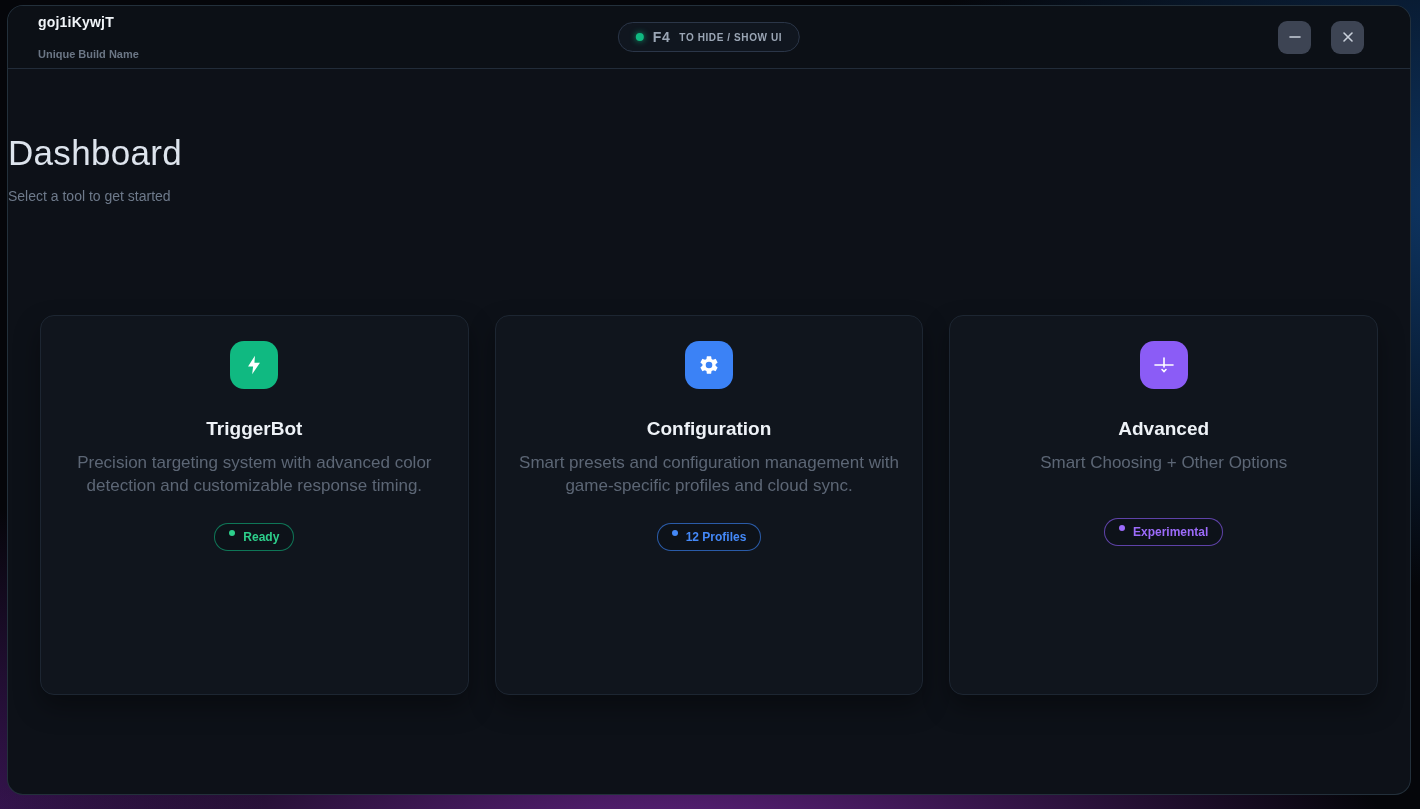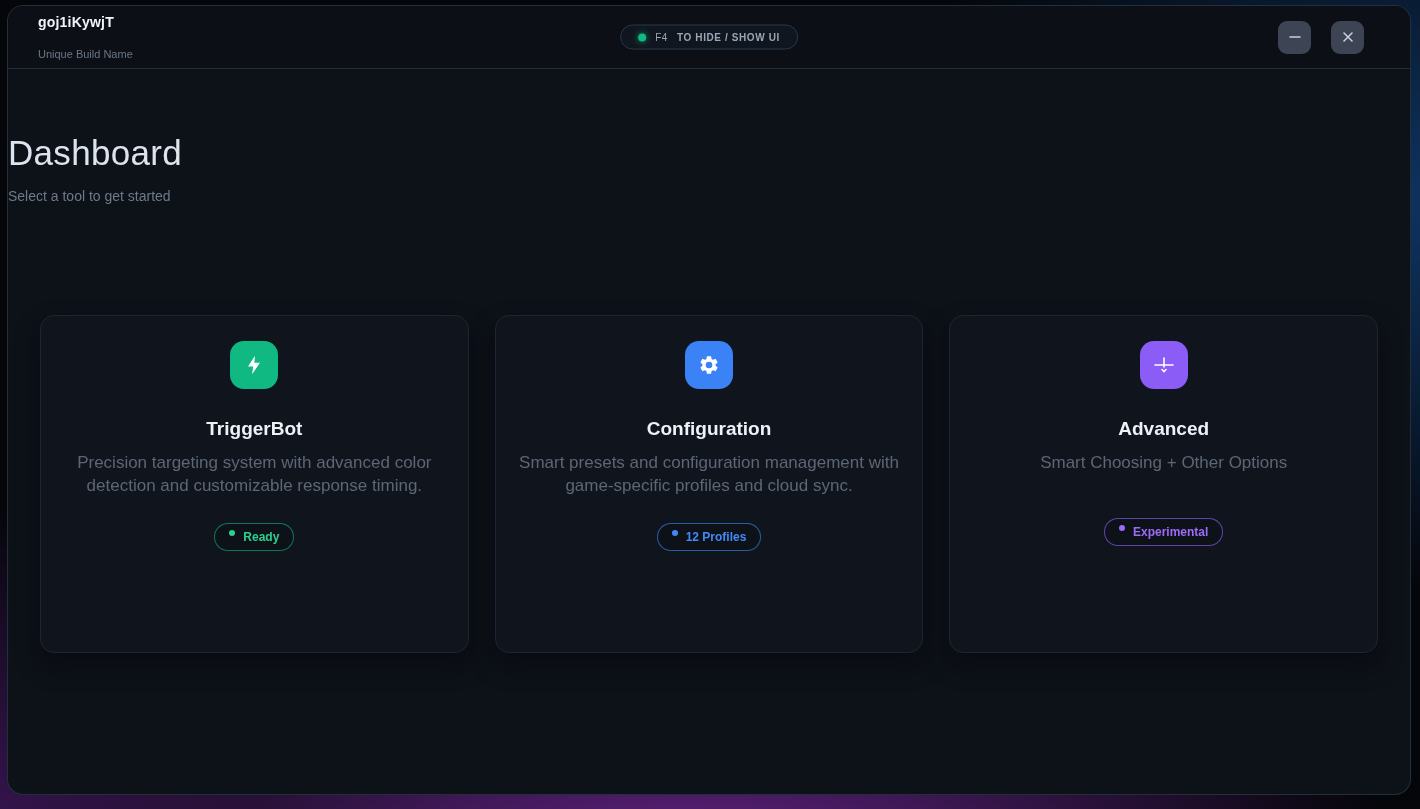--- a/index.html
+++ b/index.html
@@ -24,51 +24,51 @@
   
   .titlebar {
     height:63px; flex:0 0 63px;
     display:flex; align-items:center;
     padding:0 46px 0 30px;
     border-bottom:1px solid rgba(86,108,140,.30);
     position:relative;
     background:#0c1016;
   }
   .brand-title { font-size:14px; font-weight:700; color:#f1f5f9; letter-spacing:.2px; }
-  .brand-subtitle { font-size:11px; color:#6b7685; margin-top:18px; }
+  .brand-subtitle { font-size:11px; color:#6b7685; margin-top:18px;font-weight:bold; }
   .hotkey-pill {
     position:absolute; left:50%; top:50%; transform:translate(-50%,-50%);
     display:flex; align-items:center; gap:9px;
     padding:6px 17px;
     border:1px solid #2b3648; border-radius:999px;
     background:rgba(18,24,33,.85);
   }
   .hotkey-dot { width:8px; height:8px; border-radius:50%; box-shadow:0 0 6px rgba(16,185,129,.8); }
-  .hotkey-key { font-size:10px; font-weight:400; color:#9ba6b5; letter-spacing:.6px;text-align:right; }
+  .hotkey-key { font-size:14px; font-weight:700; color:#9ba6b5; letter-spacing:.6px;text-align:right; }
   .hotkey-text { font-size:10px; font-weight:700; color:#9ba6b5; letter-spacing:.6px; }
   .win-controls { margin-left:auto; display:flex; gap:20px; }
   .win-btn {
     width:33px; height:33px; border:none; border-radius:9px;
     background:#3d4453; color:#c9d0da;
     display:flex; align-items:center; justify-content:center;
     cursor:pointer;
   }
   .win-btn svg { display:block; }
   
   .main { flex:1; position:relative; }
   .page-head { text-align:left; padding-top:64px; }
   .page-title { font-size:35px; font-weight:300; color:#dde4ed; letter-spacing:.3px; }
   .page-subtitle { margin-top:15px; font-size:14px; color:#6e7a8b; }
   .cards {
     display:flex; gap:26px;
     padding:0 32px;
     margin-top:111px;
   }
   .tool-card {
-    flex:1; height:338px;
+    flex:1; height:380px;
     background:#10151d;
     border:1px solid #1d2632;
     border-radius:14px;
     box-shadow:0 12px 26px rgba(0,0,0,.35);
     text-align:center;
     padding-top:25px;
     cursor:pointer;
   }
   .tool-icon {
     width:48px; height:48px; margin:0 auto;

